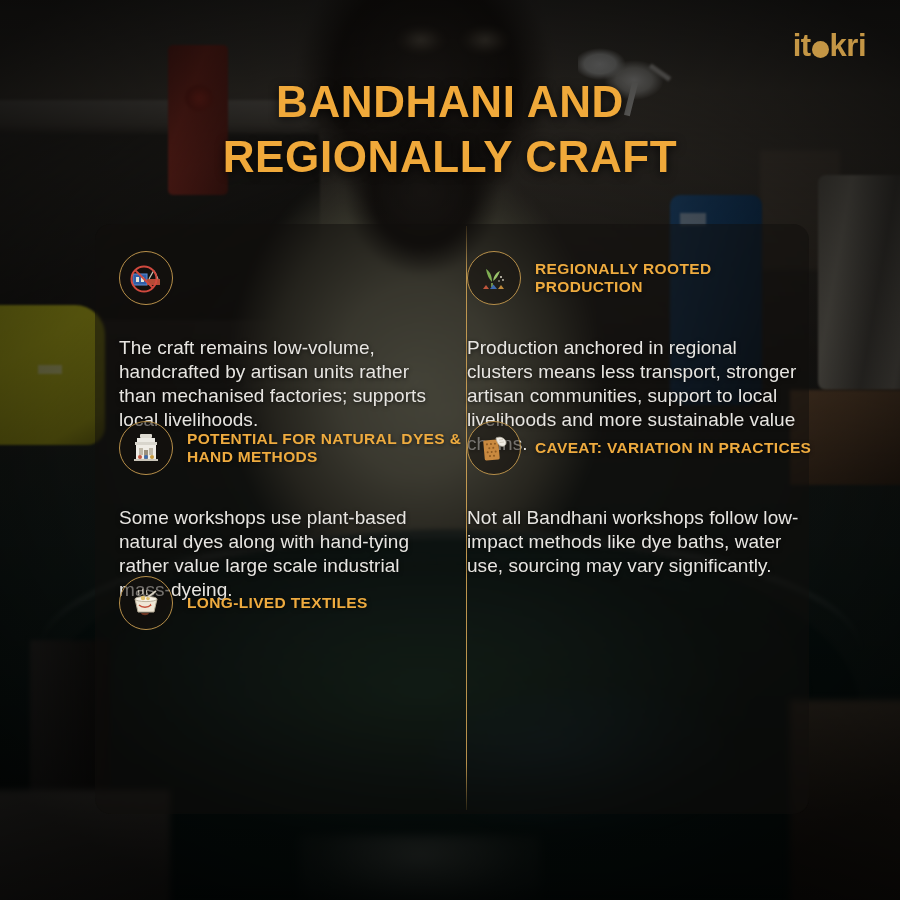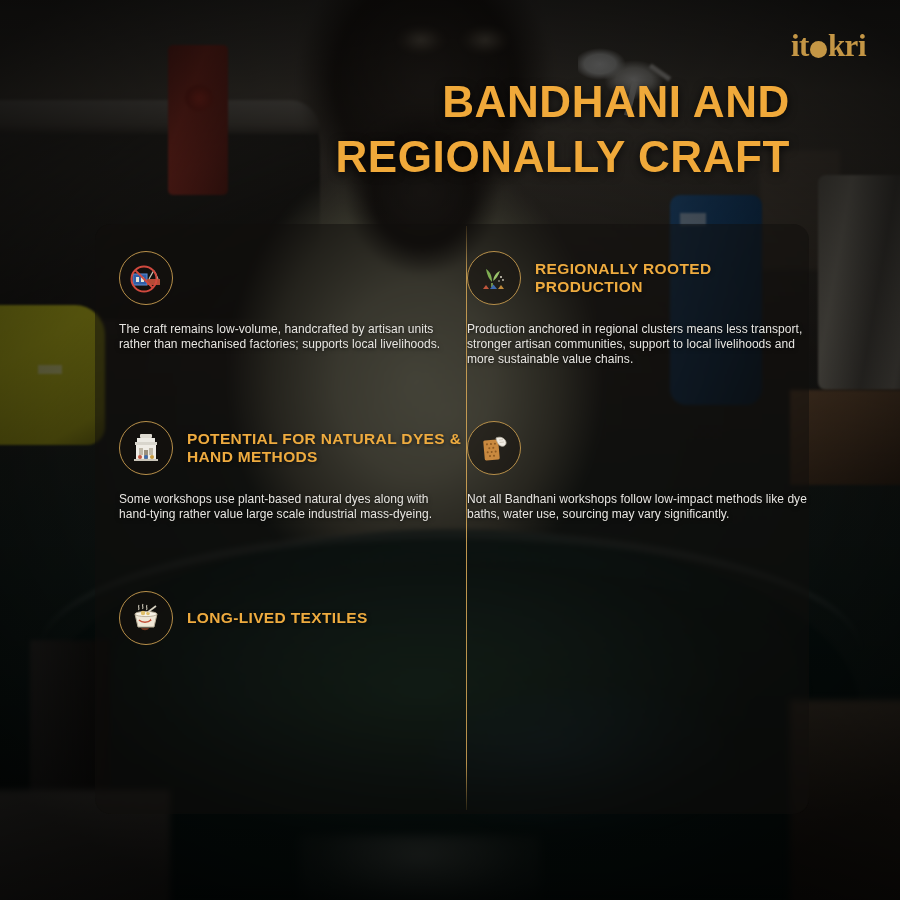--- a/index.html
+++ b/index.html
@@ -256,38 +256,38 @@
   }
 
   
   .logo {
     position: absolute;
     right: 34px; top: 30px;
     font-size: 31px;
     font-weight: 700;
     letter-spacing: -0.5px;
     color: #d2a14a;
-    font-family: Liberation Serif, serif;
+    font-family: Liberation Sans, sans-serif;
     line-height: 1;
     opacity: 0.93;
   }
   .logo .dot-o {
     display: inline-block;
     width: 17px; height: 17px;
     border-radius: 50%;
     background: #d2a14a;
     margin: 0 1px;
     position: relative;
     top: 2px;
   }
 
   .title {
     position: absolute;
     left: 0; right: 0; top: 74px;
-    text-align: right;
+    text-align: center;
     color: #f0a93a;
     font-size: 44px;
     font-weight: 800;
     letter-spacing: 0.6px;
     line-height: 1.26;
     text-shadow: 0 2px 10px rgba(0,0,0,0.75);
     padding: 0 110px;
   }
 
   
@@ -318,21 +318,21 @@
     width: 714px; height: 590px;
   }
   .card {
     position: absolute;
     width: 345px;
   }
   .card.col-l { left: 24px; }
   .card.col-r { left: 372px; }
   .card.row-1 { top: 26px; }
   .card.row-2 { top: 196px; }
-  .card.row-3 { top: 366px; }
+  .card.row-3 { top: 351px; }
 
   .card-head {
     display: flex;
     align-items: center;
     gap: 14px;
     min-height: 56px;
   }
   .icon-badge {
     flex: 0 0 auto;
     width: 54px; height: 54px;
@@ -349,23 +349,23 @@
   .card-title {
     color: #eeab3f;
     font-size: 15.5px;
     font-weight: 800;
     letter-spacing: 0.35px;
     line-height: 1.18;
     text-transform: uppercase;
     text-shadow: 0 1px 4px rgba(0,0,0,0.6);
   }
   .card-body {
-    margin-top: 16px;
+    margin-top: 30px;
     color: #e7e5e1;
-    font-size: 12px;
+    font-size: 19px;
     line-height: 1.26;
     letter-spacing: 0.05px;
     text-shadow: 0 1px 4px rgba(0,0,0,0.75);
     max-width: 332px;
   }
   .card.col-r .card-body { max-width: 340px; }
 </style>
 </head>
 <body>
 
@@ -490,20 +490,21 @@
                 <circle cx="15.5" cy="22" r="1"></circle>
                 <circle cx="19.5" cy="22" r="1"></circle>
               <circle cx="13.5" cy="26" r="1"></circle>
                 <circle cx="17.5" cy="26" r="1"></circle>
             </g>
             <path d="M20 8 C24 6 29 8 30 12 C30.5 15 28 17 25 16 C23 15.5 21 13 20 8 Z" fill="#f0ece4" stroke="#b9b2a4" stroke-width="0.8"></path>
             <path d="M23 10 L27 9.5" stroke="#c5bdad" stroke-width="0.7"></path>
             <path d="M23.5 12.5 L28 12" stroke="#c5bdad" stroke-width="0.7"></path>
           </svg>
         </div>
+        <div class="card-title">CAVEAT: VARIATION IN PRACTICES</div>
       </div>
       <div class="card-body">Not all Bandhani workshops follow low-impact methods like dye baths, water use, sourcing may vary significantly.</div>
     </div>
 
     <div class="card col-l row-3">
       <div class="card-head">
         <div class="icon-badge">
           <svg width="36" height="36" viewBox="0 0 36 36">
             <path d="M11 5 C9.5 7 12 8 10.5 10" stroke="#cfc9ba" stroke-width="1.1" fill="none"></path>
             <path d="M15 4 C13.5 6 16 7 14.5 9" stroke="#cfc9ba" stroke-width="1.1" fill="none"></path>

